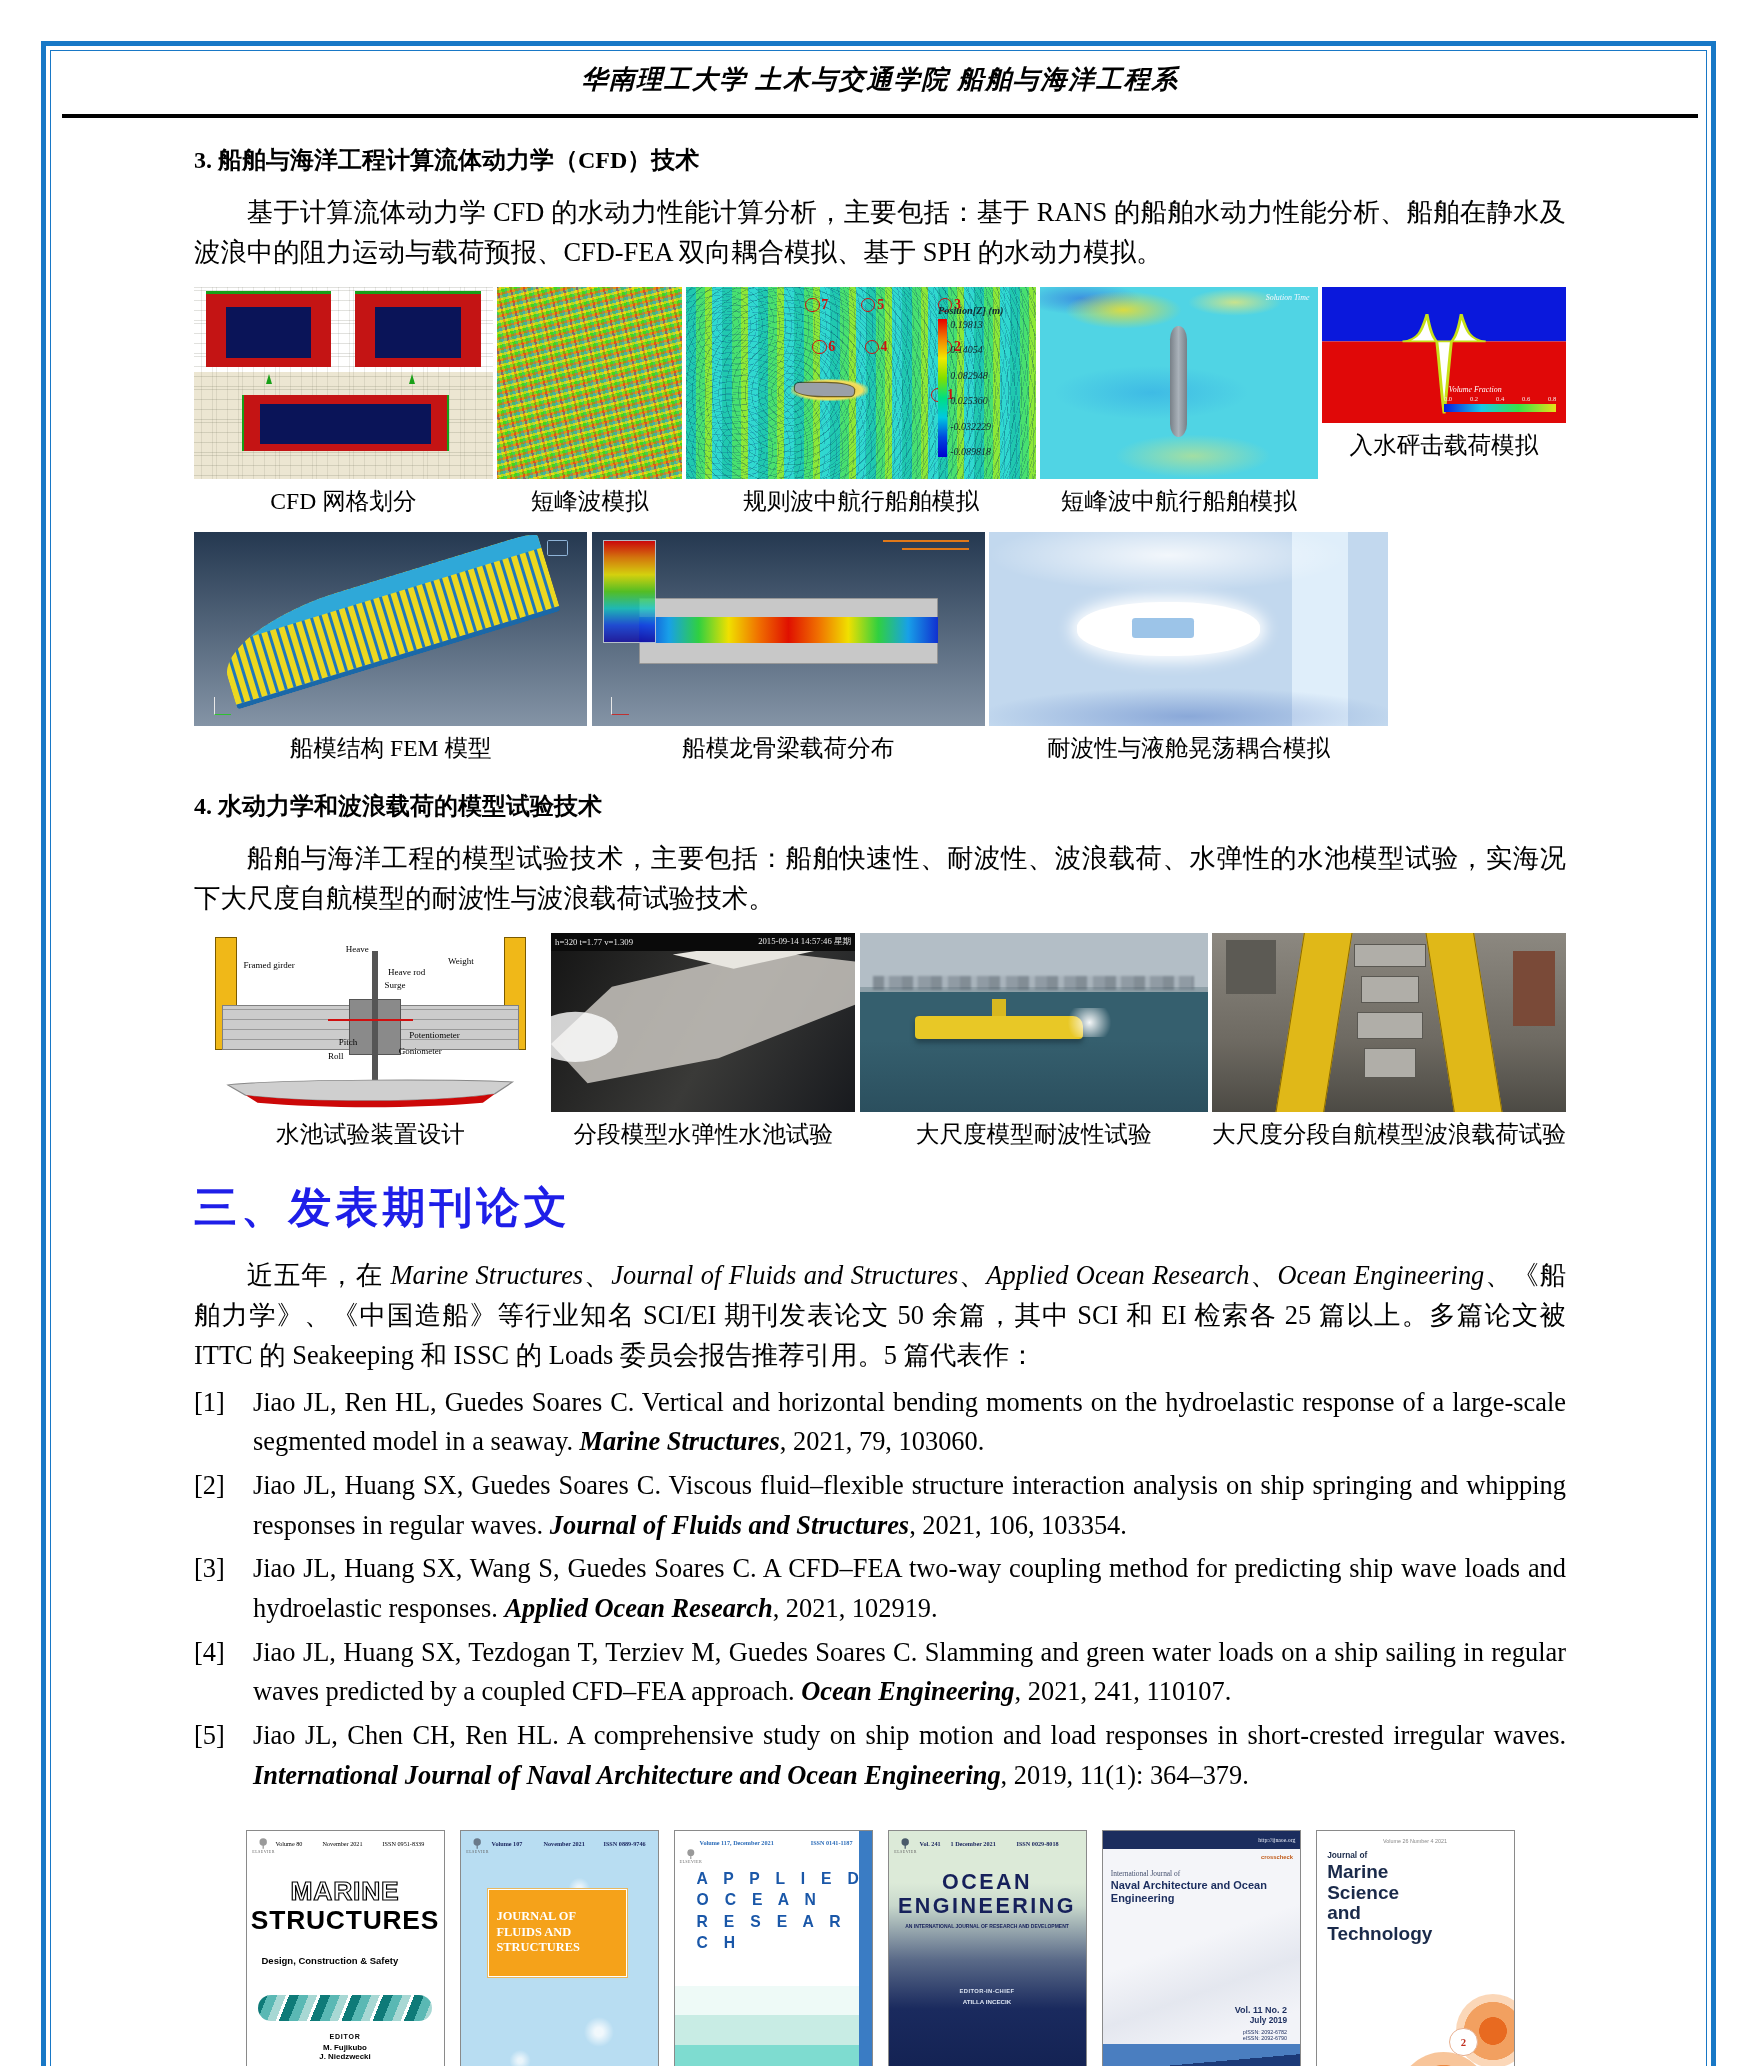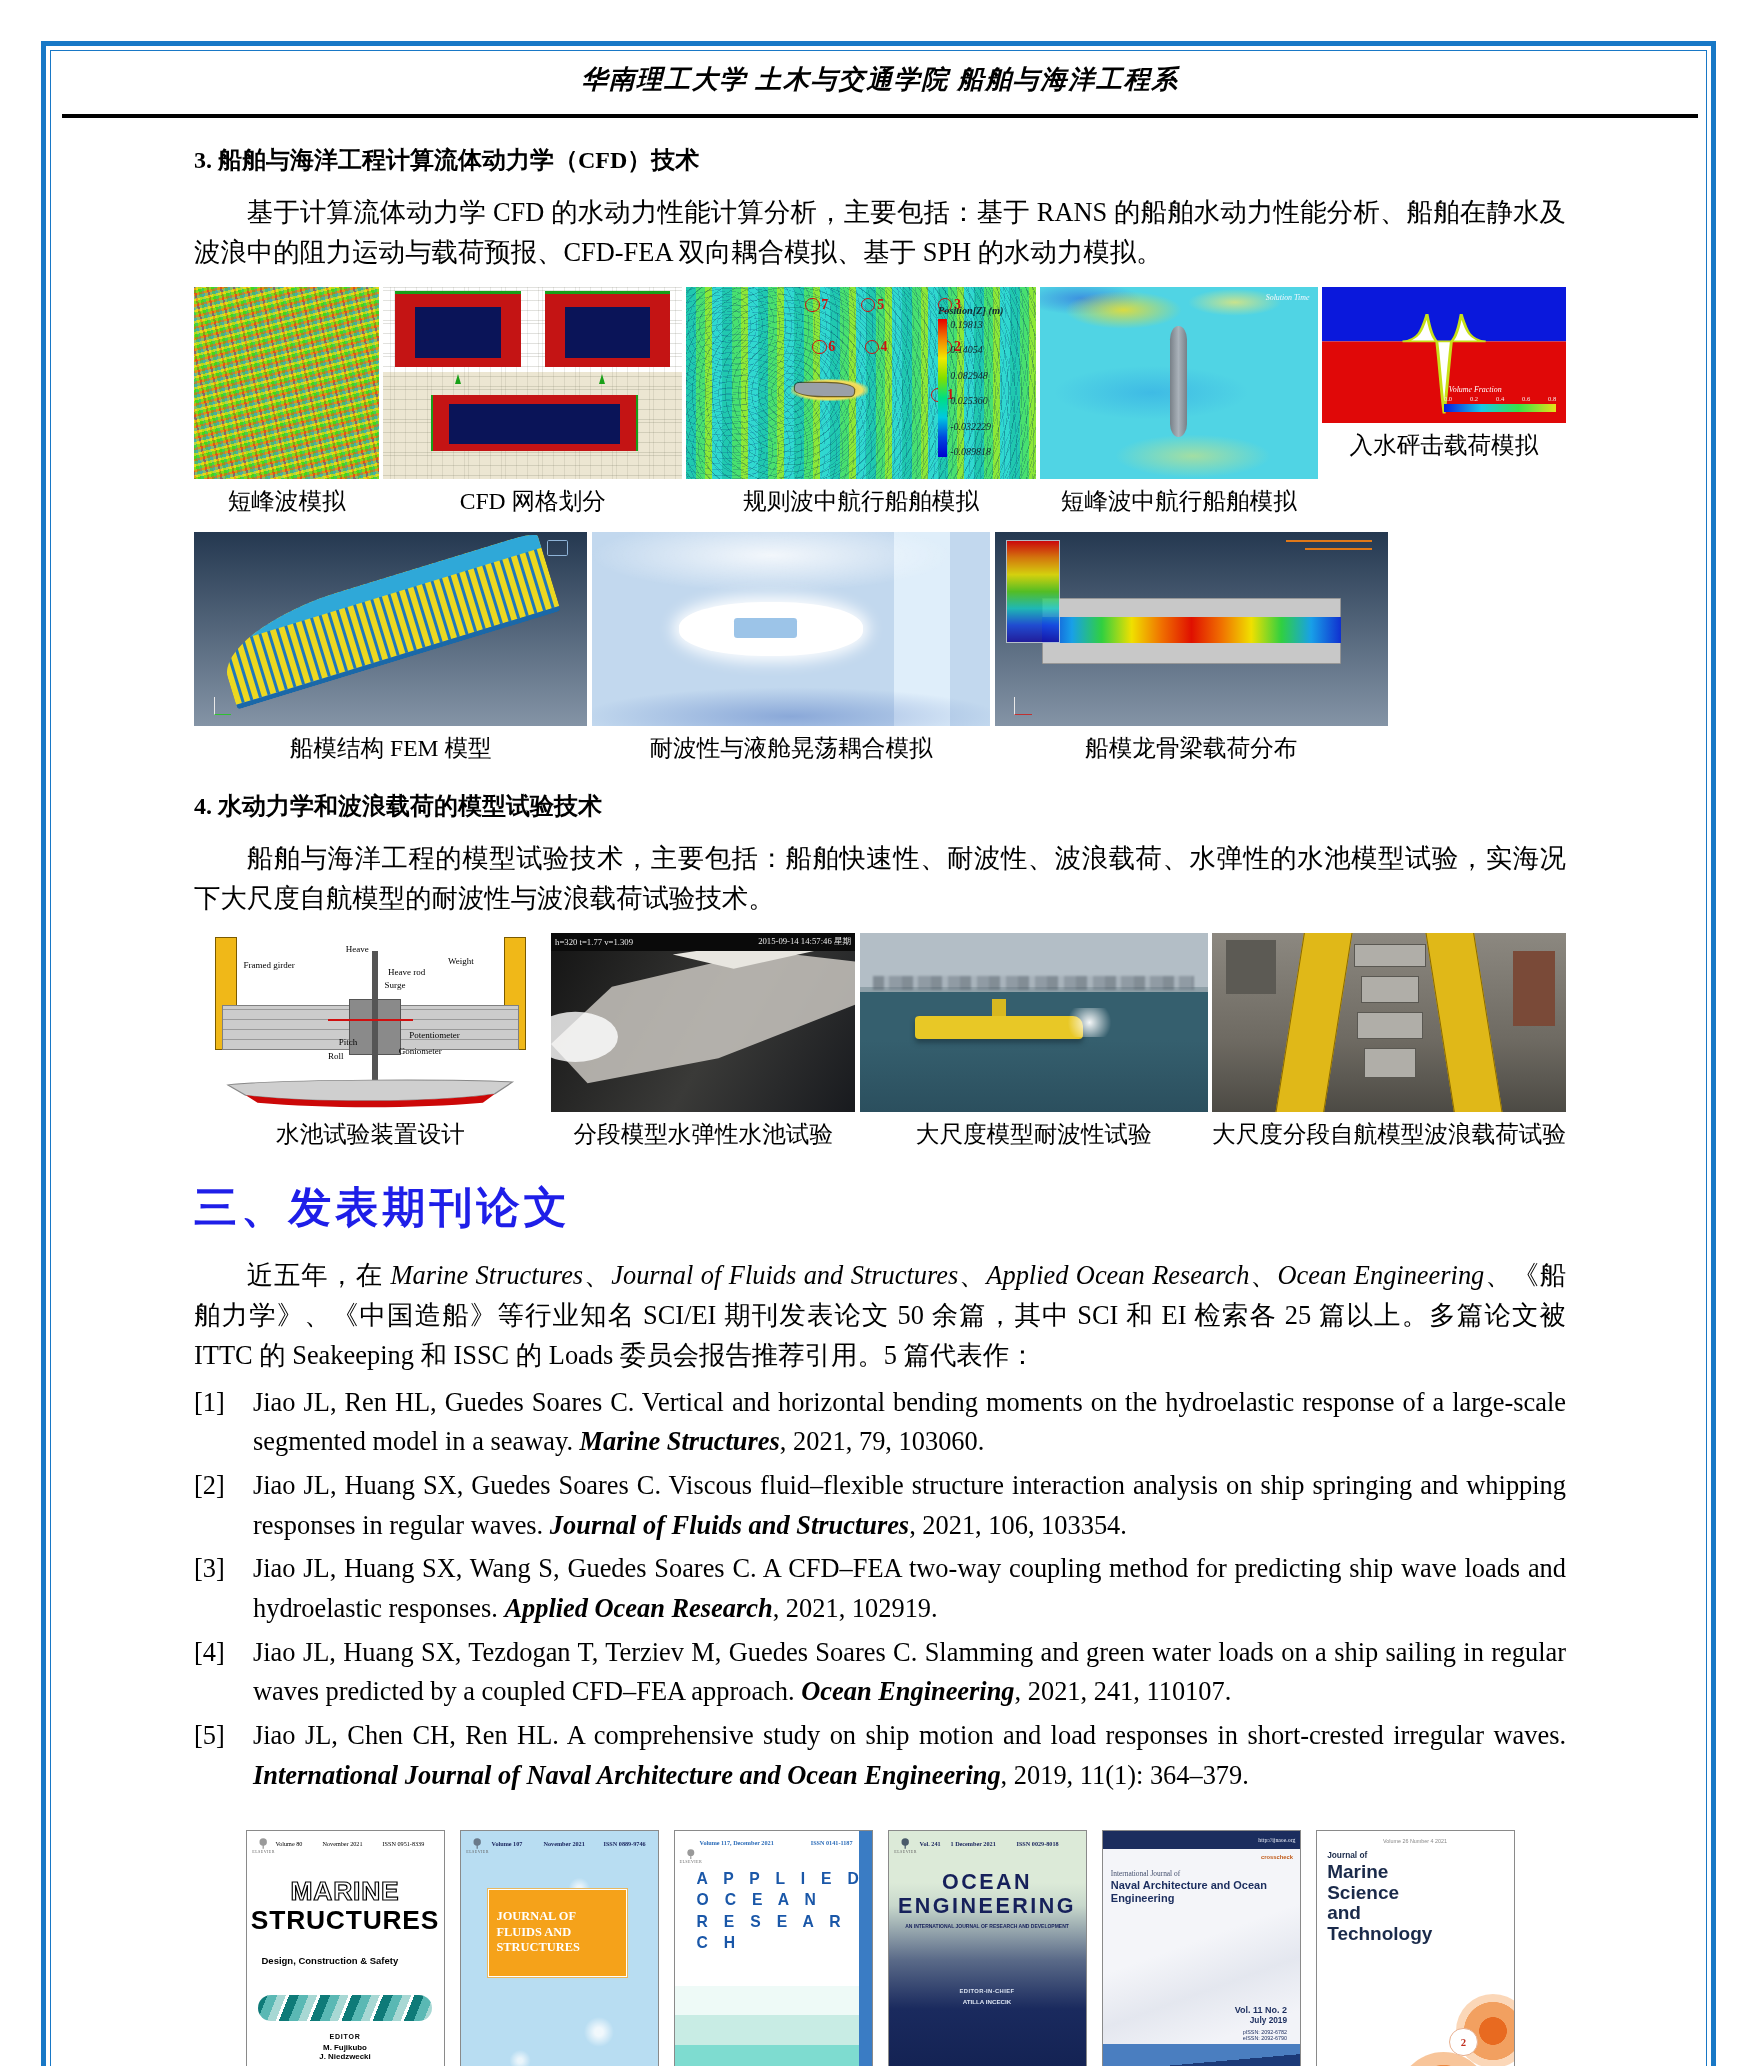--- a/index.html
+++ b/index.html
@@ -128,43 +128,43 @@
 
   <div class="content">
 
     <div class="hdr">华南理工大学 土木与交通学院 船舶与海洋工程系</div>
     <div class="hdr-rule"></div>
 
     <div class="sec-title">3. 船舶与海洋工程计算流体动力学（CFD）技术</div>
     <div class="para">基于计算流体动力学 CFD 的水动力性能计算分析，主要包括：基于 RANS 的船舶水动力性能分析、船舶在静水及波浪中的阻力运动与载荷预报、CFD-FEA 双向耦合模拟、基于 SPH 的水动力模拟。</div>
 
     <div class="figrow">
-      <div class="fig" style="flex:44 0 0;">
-        <div class="figimg f-noise" style="height:192px;"></div>
-        <div class="figcap">短峰波模拟</div>
-      </div>
       <div class="fig" style="flex:71 0 0;">
         <div class="figimg f-mesh" style="height:192px;">
           <div class="abs meshlines"></div>
           <div class="abs redbox" style="left:4%;top:2%;width:42%;height:38%;border-top:3.3px solid #18a018;">
             <div class="abs navy" style="left:16%;top:18%;width:68%;height:70%;"></div>
           </div>
           <div class="abs redbox" style="left:54%;top:2%;width:42%;height:38%;border-top:3.3px solid #18a018;">
             <div class="abs navy" style="left:16%;top:18%;width:68%;height:70%;"></div>
           </div>
           <div class="abs beige">
             <div class="abs meshlines"></div>
             <div class="abs redbox" style="left:16%;top:22%;width:68%;height:52%;border-left:2.5px solid #18a018;border-right:2.5px solid #18a018;">
               <div class="abs navy" style="left:8%;top:16%;width:84%;height:70%;"></div>
             </div>
             <div class="abs" style="left:24%;top:2%;width:0;height:0;border-left:3.7px solid transparent;border-right:3.7px solid transparent;border-bottom:10.7px solid #18a018;"></div>
             <div class="abs" style="left:72%;top:2%;width:0;height:0;border-left:3.7px solid transparent;border-right:3.7px solid transparent;border-bottom:10.7px solid #18a018;"></div>
           </div>
         </div>
         <div class="figcap">CFD 网格划分</div>
+      </div>
+      <div class="fig" style="flex:44 0 0;">
+        <div class="figimg f-noise" style="height:192px;"></div>
+        <div class="figcap">短峰波模拟</div>
       </div>
       <div class="fig" style="flex:83 0 0;">
         <div class="figimg f-wavefield" style="height:192px;">
           <div class="abs contours"></div>
           <div class="abs" style="left:30%;top:48%;width:22%;height:11%;background:radial-gradient(ellipse,#f0a020,#f0e060 60%,transparent 75%);"></div>
           <div class="abs" style="left:31%;top:50%;width:17%;height:6.5%;background:#9aa0a8;border-radius:4.1px 48%/4.1px 50%;box-shadow:0 0 0 1.2px rgba(0,0,0,.55);"></div>
           <div class="abs probe" style="left:34%;top:5%;">
               <i></i>
               <span>7</span>
             </div>
@@ -239,39 +239,39 @@
 
     <div class="figrow" style="width:1194px;">
       <div class="fig" style="flex:71 0 0;">
         <div class="figimg slate" style="height:194px;">
           <div class="abs femship"></div>
           <div class="abs" style="left:5%;bottom:6%;width:16.5px;height:16.5px;border-left:1.7px solid #e8e8e8;border-bottom:1.7px solid #30c030;"></div>
           <div class="abs" style="right:5%;top:4%;width:19px;height:14px;border:1.2px solid #8fb4d8;border-radius:1.7px;"></div>
         </div>
         <div class="figcap">船模结构 FEM 模型</div>
       </div>
+      <div class="fig" style="flex:71 0 0;">
+        <div class="figimg slate" style="height:194px;">
+          <div class="abs loadship">
+            <div class="abs loadband"></div>
+          </div>
+          <div class="abs" style="left:3%;top:4%;width:13%;height:52%;border:0.8px solid #c8d0d8;background:linear-gradient(180deg,#e80000,#f08000,#f0e800,#58d018,#18c8c0,#1848e0,#1810a0);opacity:.85;"></div>
+          <div class="abs" style="right:4%;top:4%;width:22%;height:2.5px;background:#e07818;"></div>
+          <div class="abs" style="right:4%;top:8%;width:17%;height:2.5px;background:#e07818;"></div>
+          <div class="abs" style="left:5%;bottom:6%;width:16.5px;height:16.5px;border-left:1.7px solid #e8e8e8;border-bottom:1.7px solid #c03030;"></div>
+        </div>
+        <div class="figcap">船模龙骨梁载荷分布</div>
+      </div>
       <div class="fig" style="flex:72 0 0;">
         <div class="figimg f-coupling" style="height:194px;">
           <div class="abs ringship">
             <div class="abs ringhole"></div>
           </div>
         </div>
         <div class="figcap">耐波性与液舱晃荡耦合模拟</div>
-      </div>
-      <div class="fig" style="flex:71 0 0;">
-        <div class="figimg slate" style="height:194px;">
-          <div class="abs loadship">
-            <div class="abs loadband"></div>
-          </div>
-          <div class="abs" style="left:3%;top:4%;width:13%;height:52%;border:0.8px solid #c8d0d8;background:linear-gradient(180deg,#e80000,#f08000,#f0e800,#58d018,#18c8c0,#1848e0,#1810a0);opacity:.85;"></div>
-          <div class="abs" style="right:4%;top:4%;width:22%;height:2.5px;background:#e07818;"></div>
-          <div class="abs" style="right:4%;top:8%;width:17%;height:2.5px;background:#e07818;"></div>
-          <div class="abs" style="left:5%;bottom:6%;width:16.5px;height:16.5px;border-left:1.7px solid #e8e8e8;border-bottom:1.7px solid #c03030;"></div>
-        </div>
-        <div class="figcap">船模龙骨梁载荷分布</div>
       </div>
     </div>
 
     <div class="sec-title">4. 水动力学和波浪载荷的模型试验技术</div>
     <div class="para">船舶与海洋工程的模型试验技术，主要包括：船舶快速性、耐波性、波浪载荷、水弹性的水池模型试验，实海况下大尺度自航模型的耐波性与波浪载荷试验技术。</div>
 
     <div class="figrow">
       <div class="fig" style="flex:80 0 0;">
         <div class="figimg schematic" style="height:179px;">
           <div class="abs post" style="left:6%;"></div>

